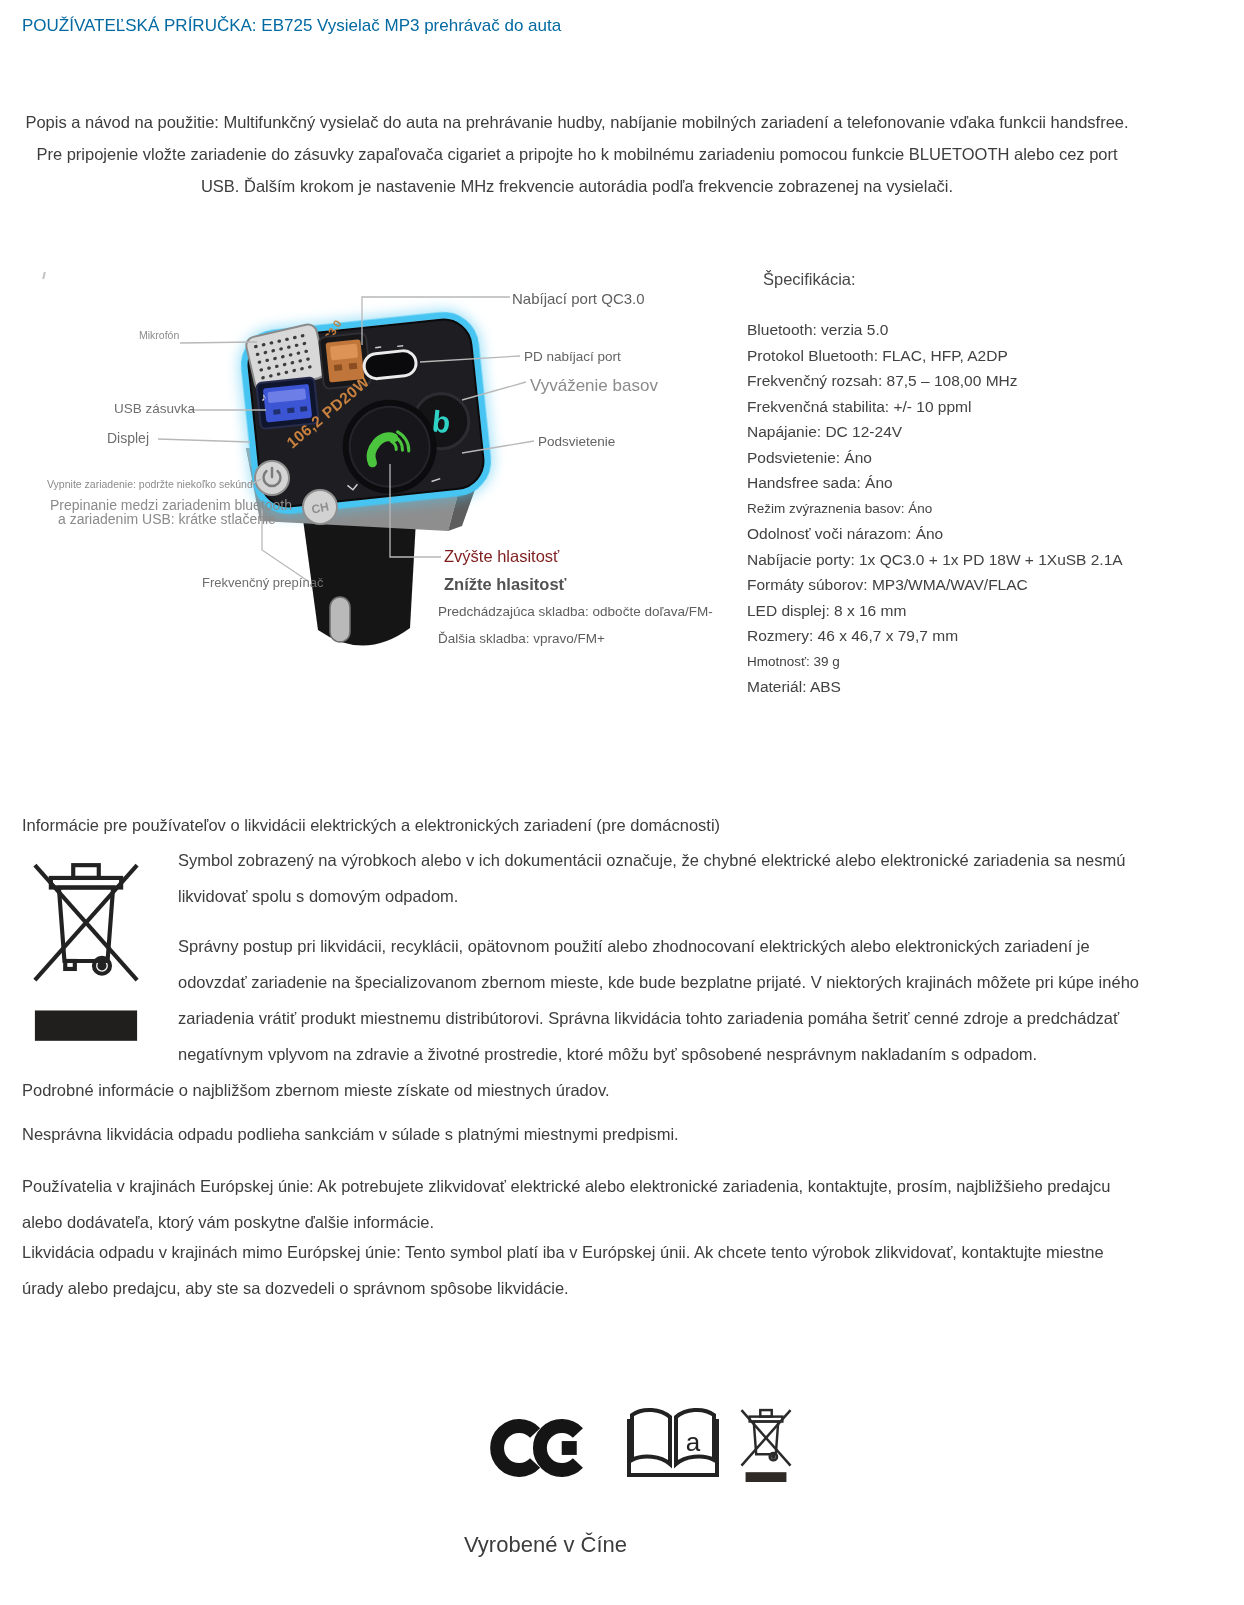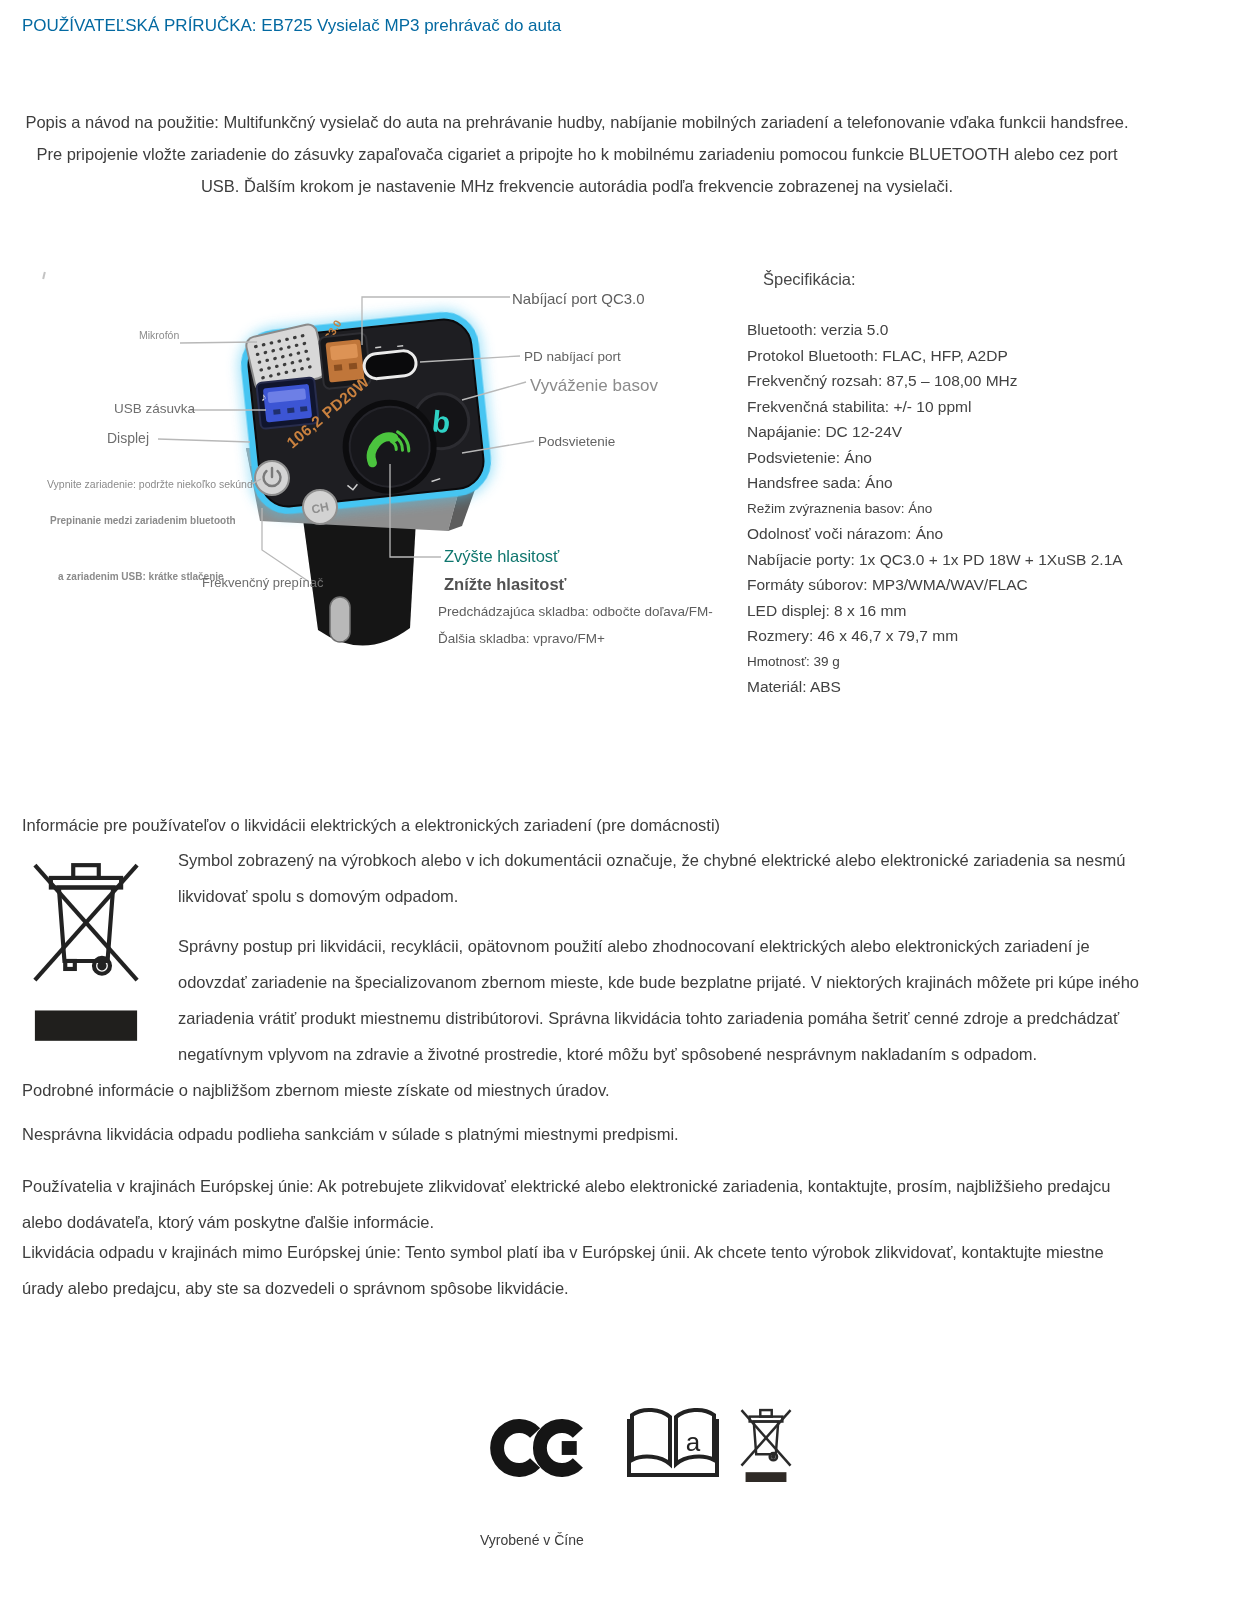--- a/index.html
+++ b/index.html
@@ -13,28 +13,28 @@
 
   
   #figure{left:0;top:250px;width:1244px;height:545px;}
   #device-art{position:absolute;left:0;top:0;}
   .lbl{position:absolute;color:#6e6e6e;white-space:nowrap;}
   .lbl.sm{color:#8b8b8b;}
   #lb-mikrofon{left:139px;top:79px;font-size:10.5px;}
   #lb-usb{left:114px;top:151px;font-size:13.5px;}
   #lb-displej{left:107px;top:180px;font-size:14px;}
   #lb-vypnite{left:47px;top:228px;font-size:10.5px;}
-  #lb-prepinanie{left:50px;top:264px;font-size:10px;line-height:14px;font-weight:bold;}
-  #lb-prepinanie .l2{margin-left:8px;margin-top:42px;}
+  #lb-prepinanie{left:50px;top:248px;font-size:14px;line-height:14px;}
+  #lb-prepinanie .l2{margin-left:8px;}
   #lb-frekvencny{left:202px;top:325px;font-size:13px;}
   #lb-qc30{left:512px;top:40px;font-size:15px;color:#5f5f5f;}
   #lb-pd{left:524px;top:99px;font-size:13.5px;color:#636363;}
   #lb-basov{left:530px;top:126px;font-size:17px;}
   #lb-podsvietenie{left:538px;top:184px;font-size:13.5px;color:#636363;}
-  #lb-zvyste{left:444px;top:297px;font-size:16.5px;color:#0f766e;}
+  #lb-zvyste{left:444px;top:297px;font-size:16.5px;color:#7f1d1d;}
   #lb-znizte{left:444px;top:325px;font-size:16.5px;color:#525252;font-weight:bold;}
   #lb-predch{left:438px;top:354px;font-size:13.5px;color:#5e5e5e;}
   #lb-dalsia{left:438px;top:381px;font-size:13.5px;color:#5e5e5e;}
 
   
   #specs-heading{left:763px;top:270px;font-size:16.5px;color:#474747;}
   #specs-list{left:747px;top:317px;width:480px;}
   .spec-item{font-size:15.5px;line-height:25.5px;height:25.5px;color:#424242;}
   .spec-item.small{font-size:13.5px;}
 
@@ -46,21 +46,21 @@
   #disposal-body p.gap{margin-bottom:14px;}
   .para{font-size:16.5px;line-height:36px;color:#3d3d3d;}
   #para-sankcie{left:22px;top:1116px;width:1125px;}
   #para-eu{left:22px;top:1168px;width:1125px;}
   #para-mimo-eu{left:22px;top:1234px;width:1125px;}
 
   
   #ce-icon{left:490px;top:1413px;}
   #book-icon{left:623px;top:1403px;}
   #weee-small-icon{left:737px;top:1397px;}
-  #made-in{left:480px;top:1532px;font-size:14px;color:#3c3c3c;}
+  #made-in{left:464px;top:1532px;font-size:22px;color:#3c3c3c;}
 
   #stray-mark{left:43px;top:272px;width:2px;height:7px;background:#a9a9a9;transform:rotate(14deg);opacity:.7;}
 </style>
 </head>
 <body>
 
 <div class="abs" id="doc-title">POUŽÍVATEĽSKÁ PRÍRUČKA: EB725 Vysielač MP3 prehrávač do auta</div>
 <div class="abs" id="doc-description">Popis a návod na použitie: Multifunkčný vysielač do auta na prehrávanie hudby, nabíjanie mobilných zariadení a telefonovanie vďaka funkcii handsfree. Pre pripojenie vložte zariadenie do zásuvky zapaľovača cigariet a pripojte ho k mobilnému zariadeniu pomocou funkcie BLUETOOTH alebo cez port USB. Ďalším krokom je nastavenie MHz frekvencie autorádia podľa frekvencie zobrazenej na vysielači.</div>
 <div class="abs" id="stray-mark"></div>
 

